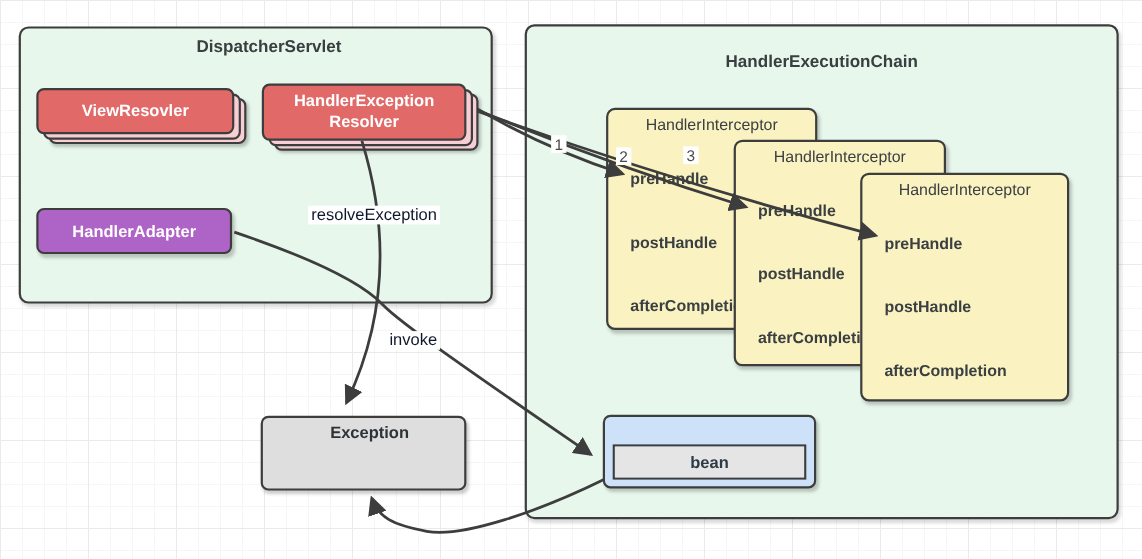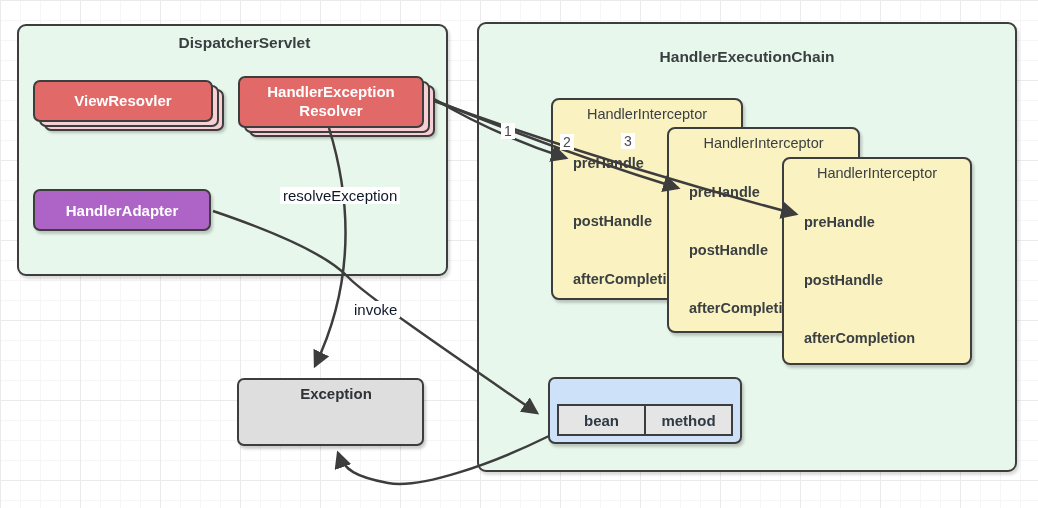--- a/index.html
+++ b/index.html
@@ -113,21 +113,20 @@
   <div class="m after">afterCompletion</div>
 </div>
 
 <div class="abs exception" style="left:237px;top:378px;width:187px;height:68px;">
   <div class="etitle">Exception</div>
 </div>
 
 <div class="abs hm" style="left:548px;top:377px;width:194px;height:67px;">
   <div class="cells">
     <div class="cell">bean</div>
-    <div class="cell">method</div>
   </div>
 </div>
 
 <svg class="arrows" width="1038" height="508" viewBox="0 0 1038 508">
   <defs>
     <marker id="arrow" viewBox="0 0 10 10" refX="8.5" refY="5" markerWidth="7" markerHeight="7" orient="auto-start-reverse">
       <path d="M0,0 L10,5 L0,10 z" fill="#3d3d3d"></path>
     </marker>
   </defs>
   <g fill="none" stroke="#3d3d3d" stroke-width="2.5">

